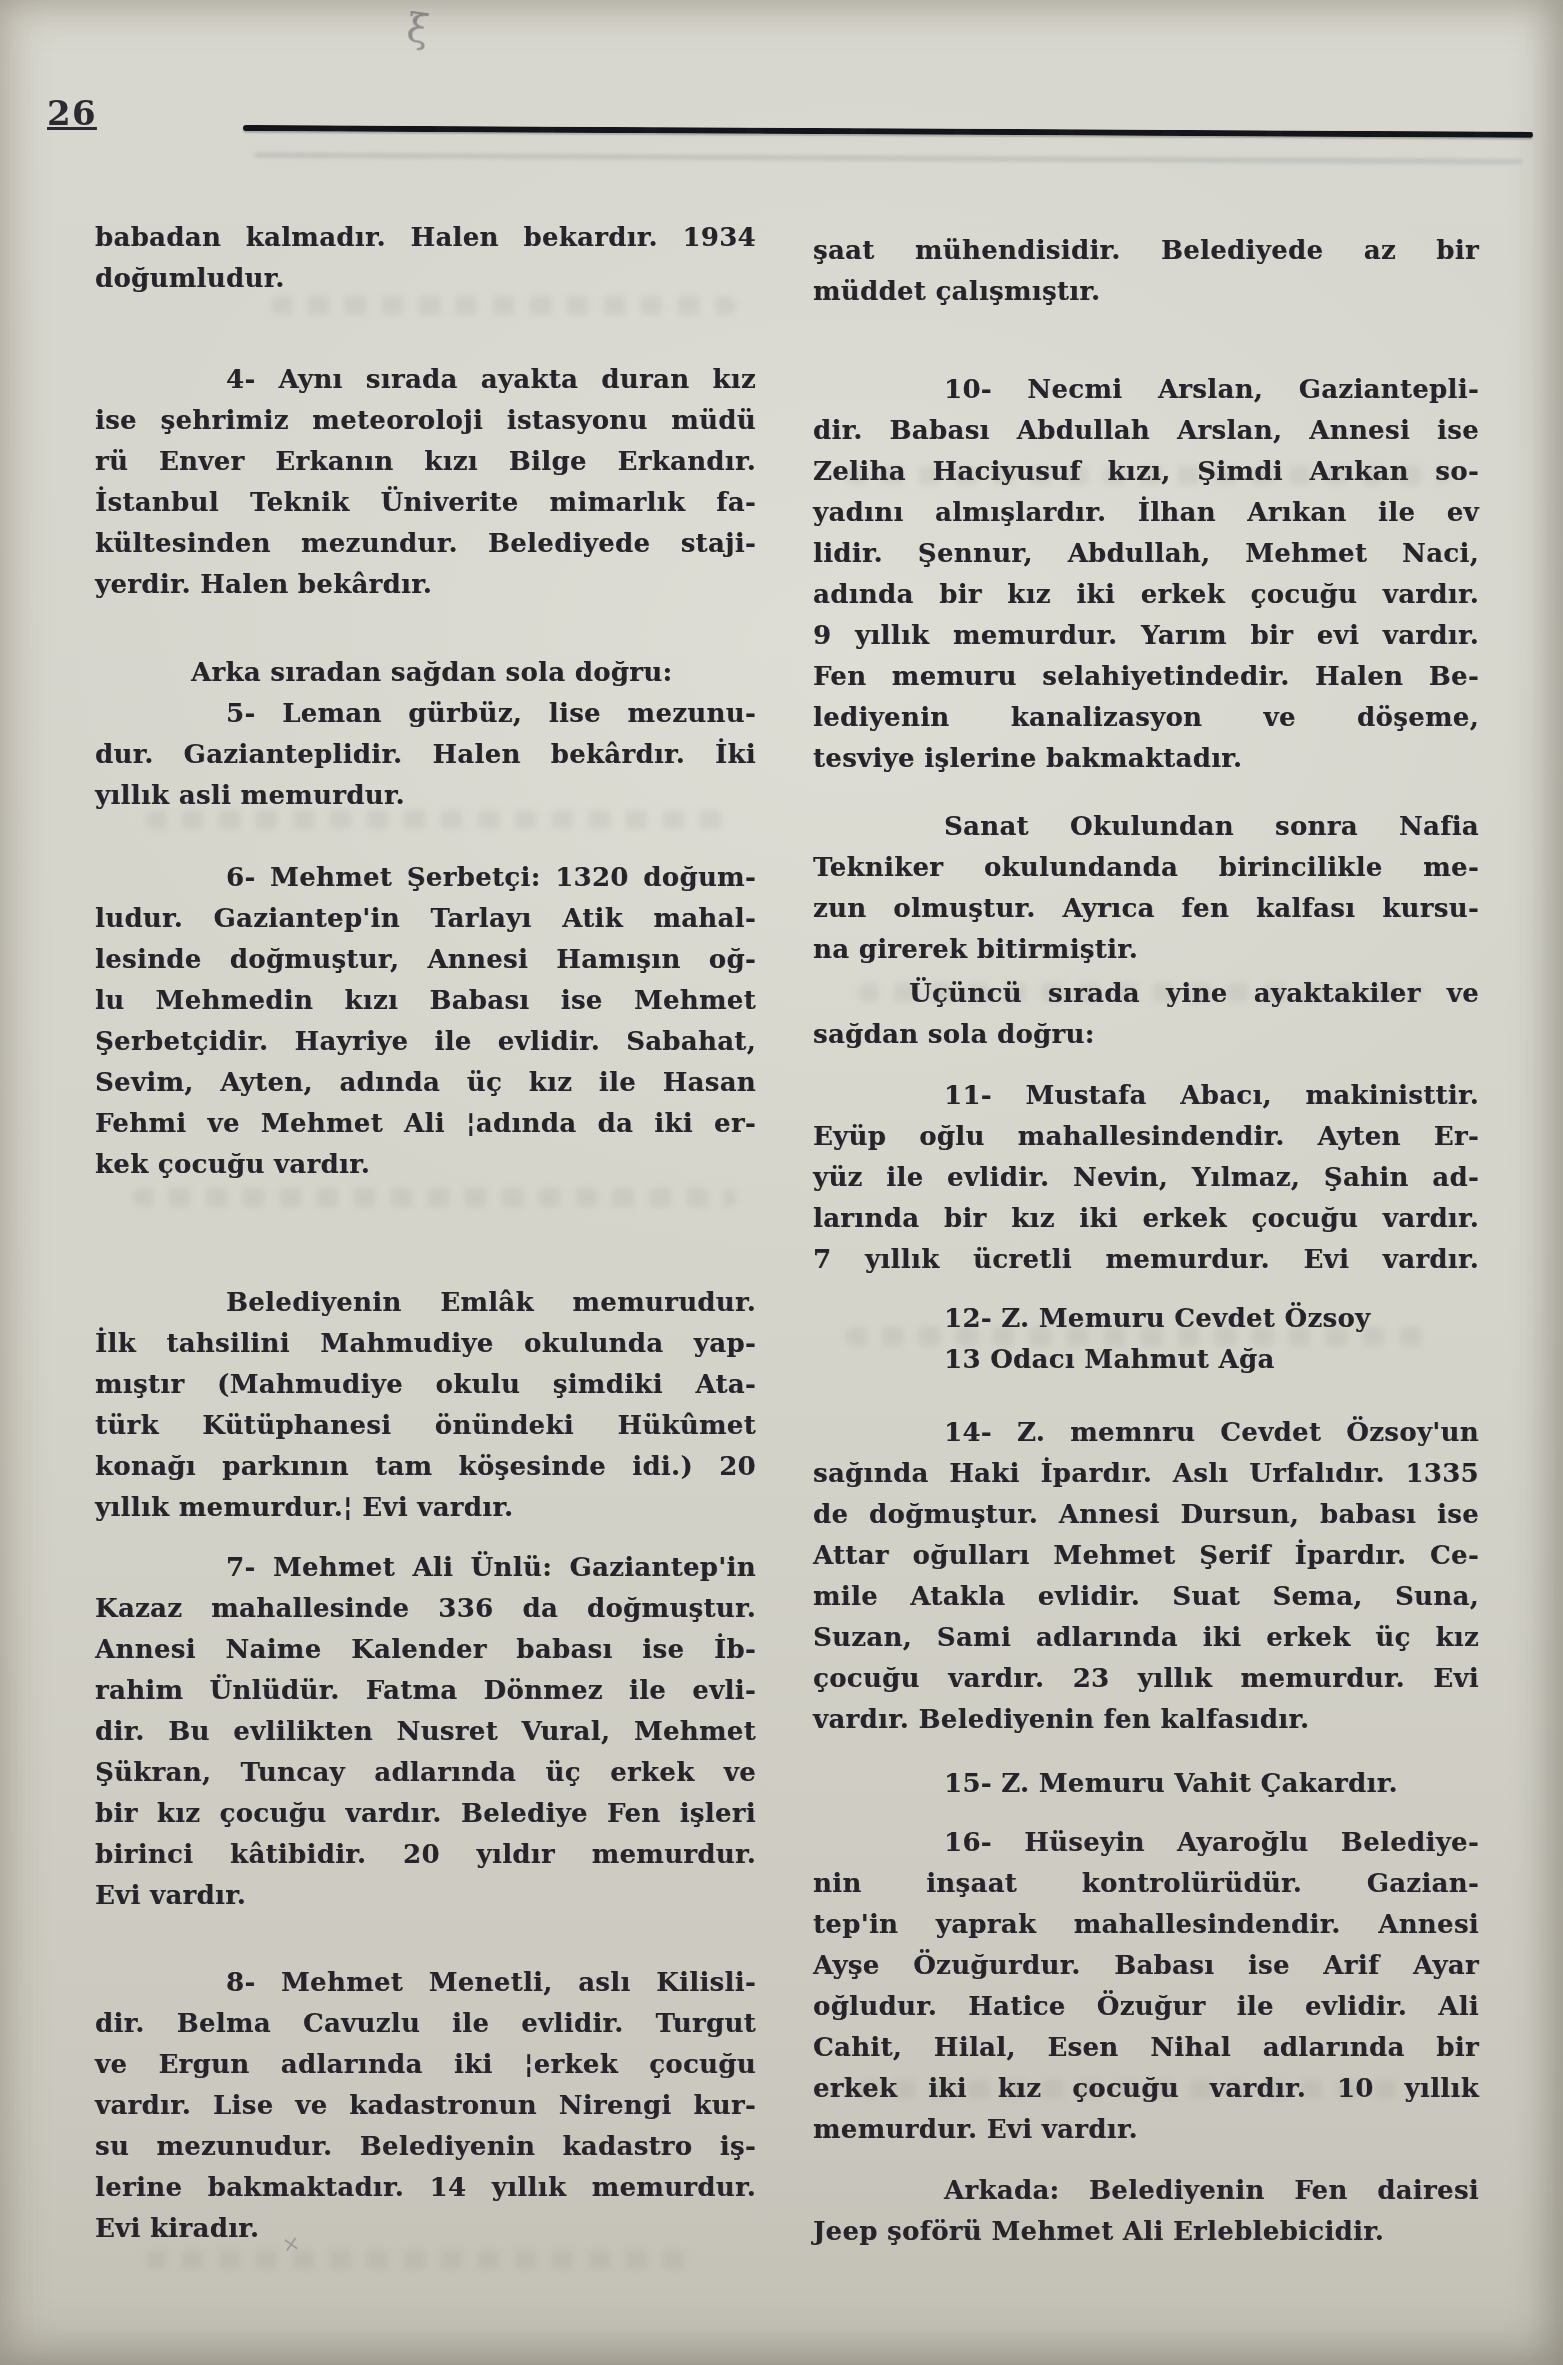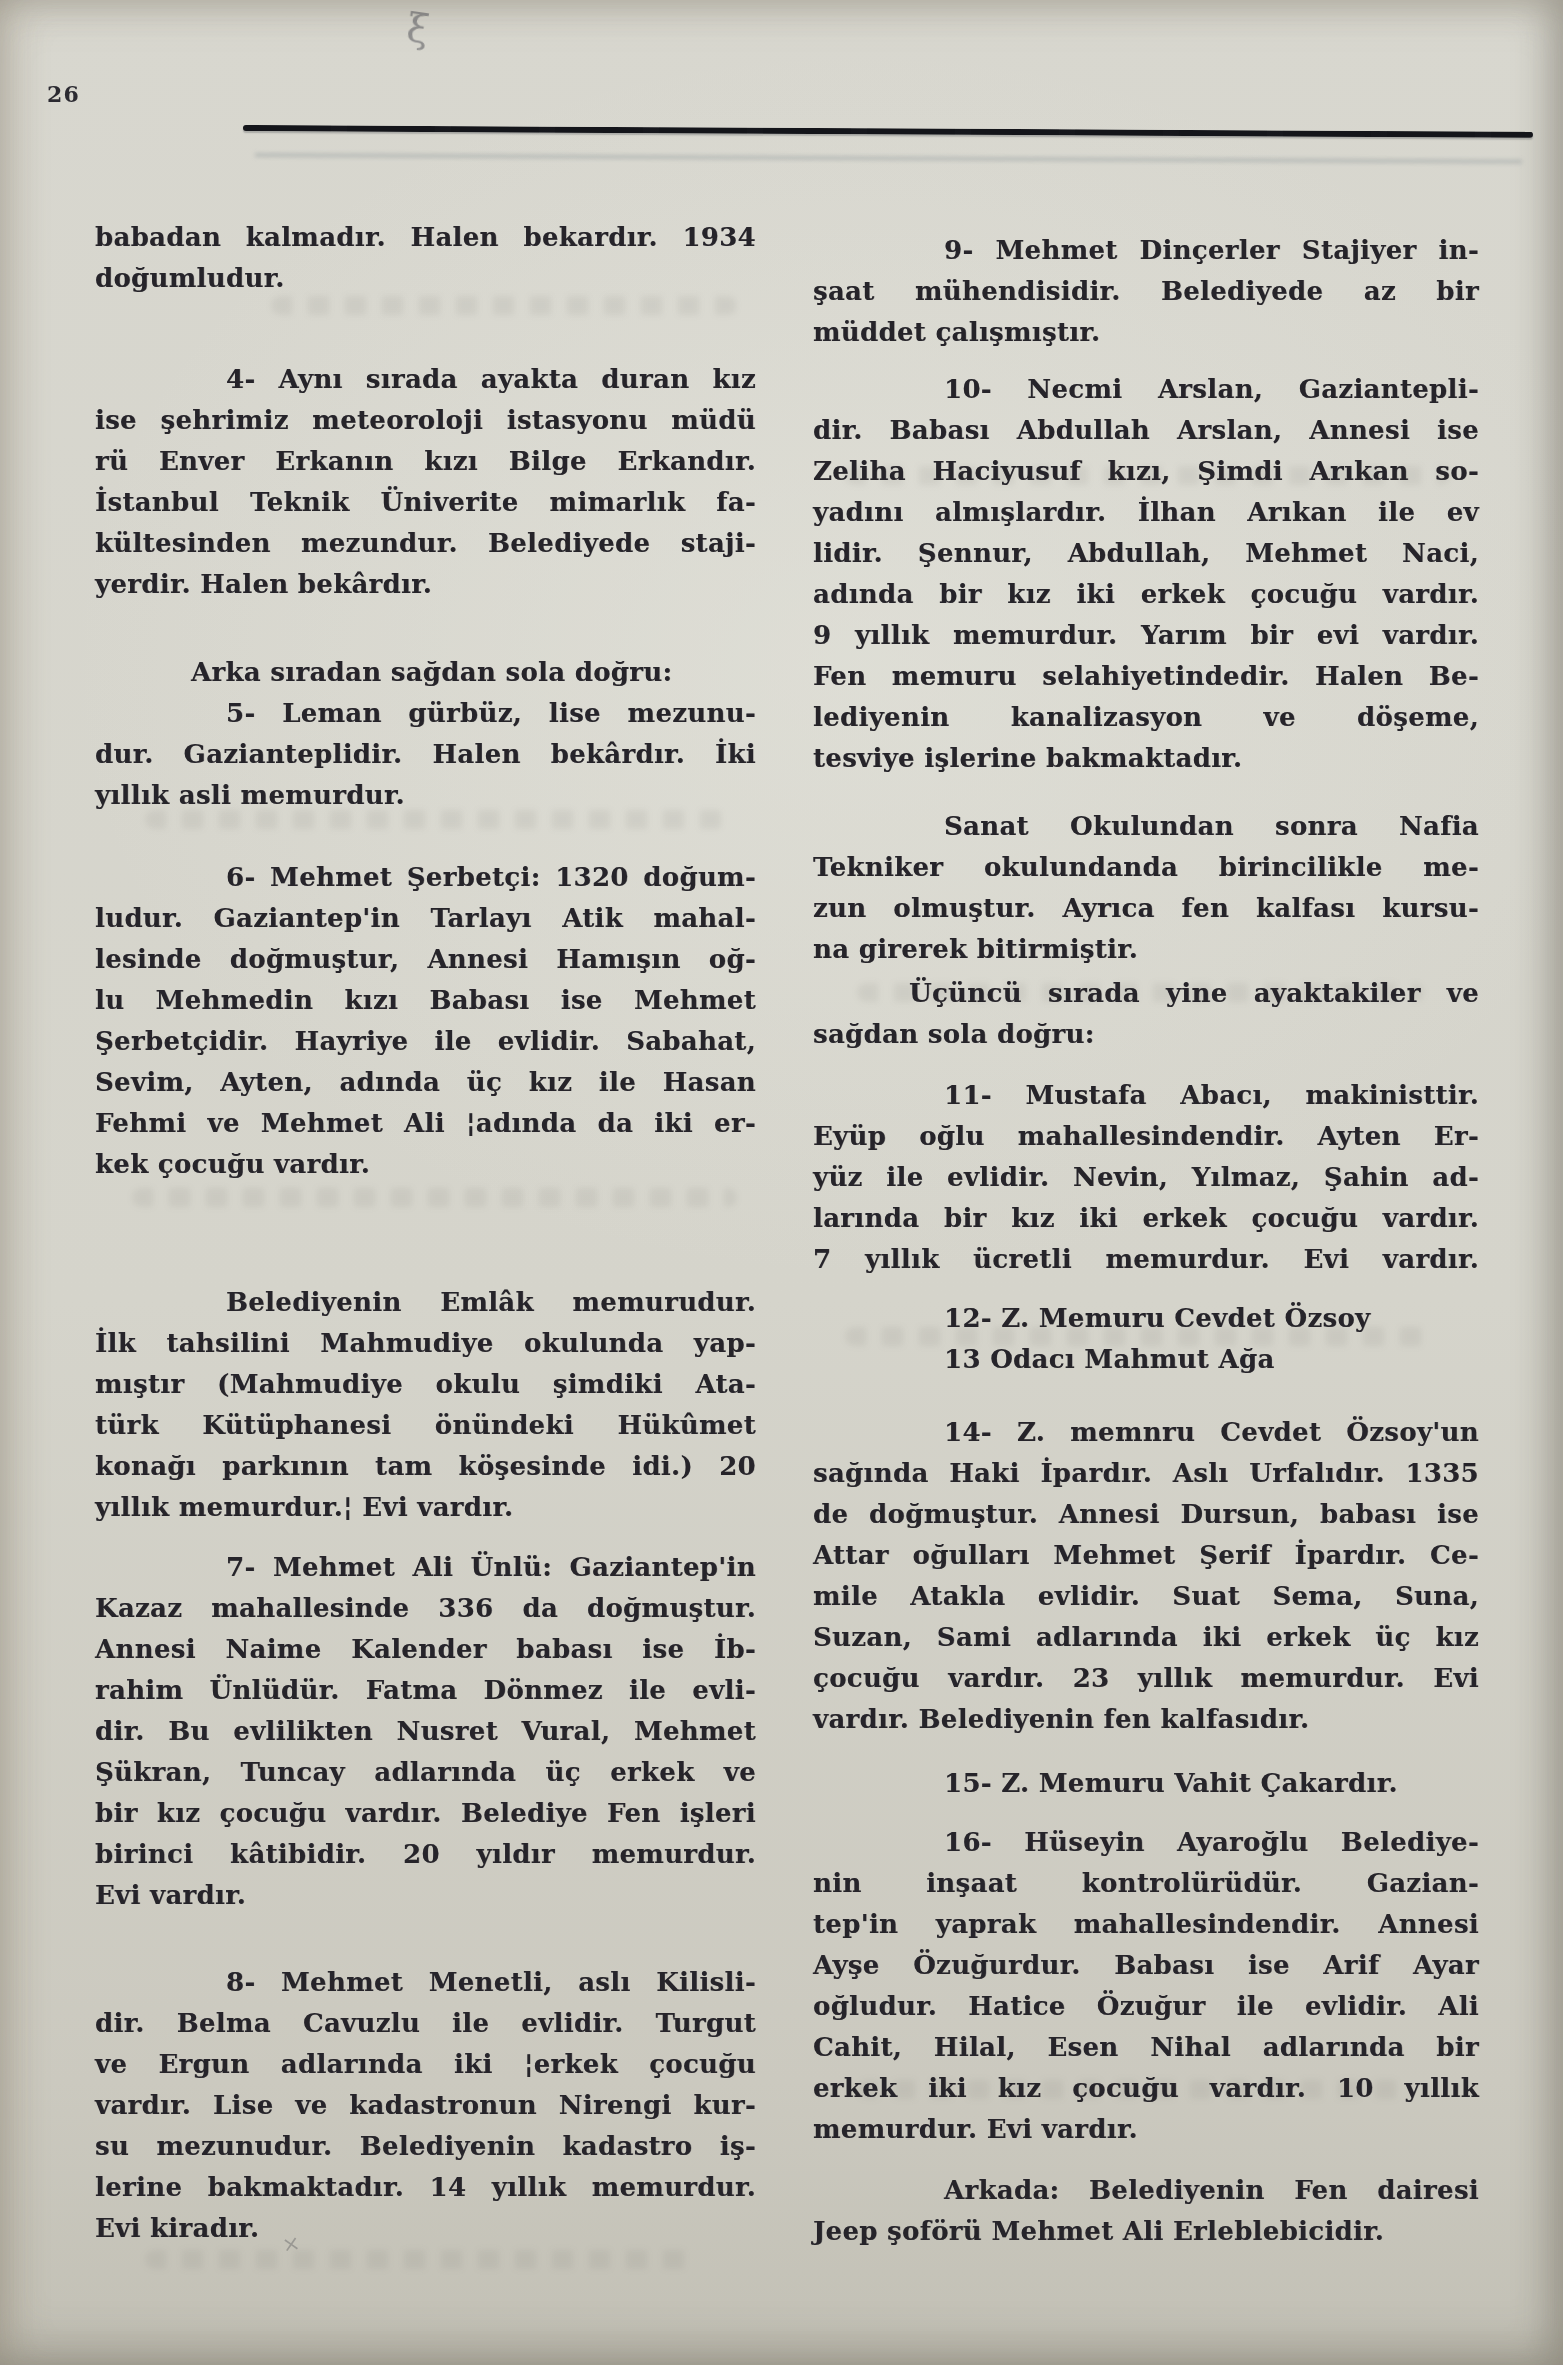--- a/index.html
+++ b/index.html
@@ -14,23 +14,24 @@
     box-shadow:
       inset -17.6px 0 35px rgba(95,90,78,0.28),
       inset 0 -21.4px 44px rgba(95,90,78,0.22),
       inset 16.4px 0 38px rgba(140,120,95,0.14),
       inset 0 19px 38px rgba(150,140,120,0.10);
     overflow:hidden;
     font-family:"DejaVu Serif", serif;
     color:#26242a;
   }
   #page-number{
-    position:absolute;left:47px;top:81px;
-    font-size:22px;font-weight:700;color:#2b2a31;
+    position:absolute;left:47px;top:93px;
+    font-size:34px;font-weight:700;color:#2b2a31;
     letter-spacing:1.3px;
+    text-decoration:underline;
   }
   #header-rule{
     position:absolute;left:243px;top:125px;width:1290px;height:5.7px;
     background:
       repeating-linear-gradient(90deg, rgba(20,21,26,1) 0 88px, rgba(20,21,26,0.75) 88px 104px),
       #1d1e24;
     border-radius:3.2px;
     transform:rotate(0.30deg);transform-origin:left center;
     box-shadow:0 1.9px 1.3px rgba(40,42,50,0.25);
   }
@@ -150,21 +151,20 @@
         <div class="line">dir. Belma Cavuzlu ile evlidir. Turgut</div>
         <div class="line">ve Ergun adlarında iki ¦erkek çocuğu</div>
         <div class="line">vardır. Lise ve kadastronun Nirengi kur-</div>
         <div class="line">su mezunudur. Belediyenin kadastro iş-</div>
         <div class="line">lerine bakmaktadır. 14 yıllık memurdur.</div>
         <div class="line plain">Evi kiradır.</div>
       </div>
     </div>
   <div class="col" id="col-right">
       <div class="para" style="top: 230px;">
-        <div class="line ind2">9- Mehmet Dinçerler Stajiyer in-</div>
         <div class="line">şaat mühendisidir. Belediyede az bir</div>
         <div class="line plain">müddet çalışmıştır.</div>
       </div>
       <div class="para" style="top: 369px;">
         <div class="line ind2">10- Necmi Arslan, Gaziantepli-</div>
         <div class="line">dir. Babası Abdullah Arslan, Annesi ise</div>
         <div class="line">Zeliha Haciyusuf kızı, Şimdi Arıkan so-</div>
         <div class="line">yadını almışlardır. İlhan Arıkan ile ev</div>
         <div class="line">lidir. Şennur, Abdullah, Mehmet Naci,</div>
         <div class="line">adında bir kız iki erkek çocuğu vardır.</div>

